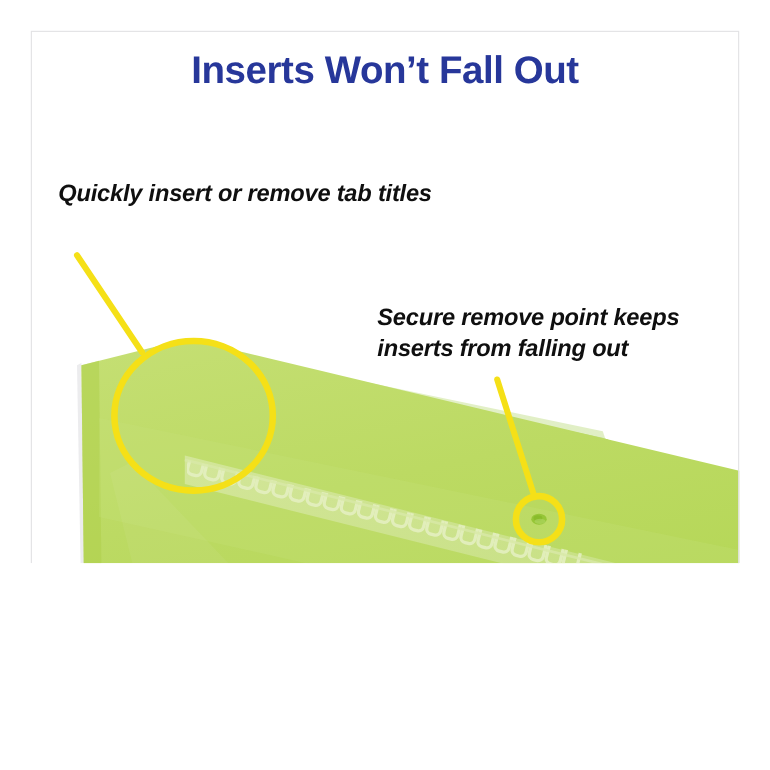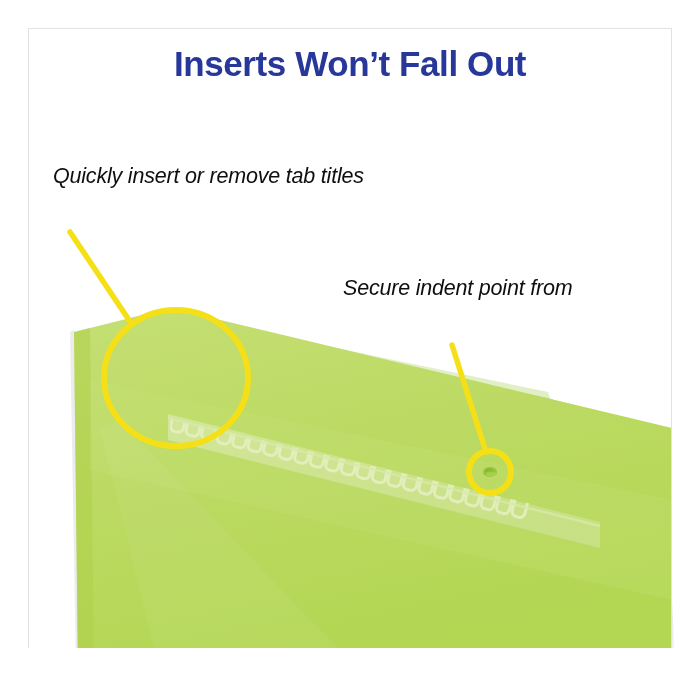--- a/index.html
+++ b/index.html
@@ -3,21 +3,21 @@
 <meta charset="utf-8">
 <style>
   html, body {
     margin: 0;
     padding: 0;
     background: #ffffff;
   }
   #page {
     position: relative;
     width: 700px;
-    height: 648px;
+    height: 512px;
     background: #ffffff;
     overflow: hidden;
     font-family: "Liberation Sans", sans-serif;
   }
   
   #frame {
     position: absolute;
     left: 28px;
     top: 28px;
     width: 644px;
@@ -41,21 +41,21 @@
     text-align: center;
     font-size: 35px;
     font-weight: bold;
     letter-spacing: -0.4px;
     color: #27379a;
     white-space: nowrap;
   }
   .callout-text {
     position: absolute;
     font-style: italic;
-    font-weight: normal;
+    font-weight: bold;
     color: #0f0f0f;
     font-size: 21.5px;
     line-height: 29px;
     letter-spacing: -0.2px;
     white-space: nowrap;
   }
   #callout-slot-text {
     left: 53px;
     top: 162px;
   }
@@ -223,16 +223,17 @@
 
   <div id="frame"></div>
 
   <div id="headline">Inserts Won’t Fall Out</div>
 
   <div id="callout-slot-text" class="callout-text">
     <span class="callout-line1">Quickly insert or remove tab titles</span>
   </div>
 
   <div id="callout-indent-text" class="callout-text">
-    <span class="callout-line1">Secure indent point from</span>
+    <span class="callout-line1">Secure remove point keeps</span>
+    <span class="callout-line2">inserts from falling out</span>
   </div>
 
 </div>
 
 </body></html>

